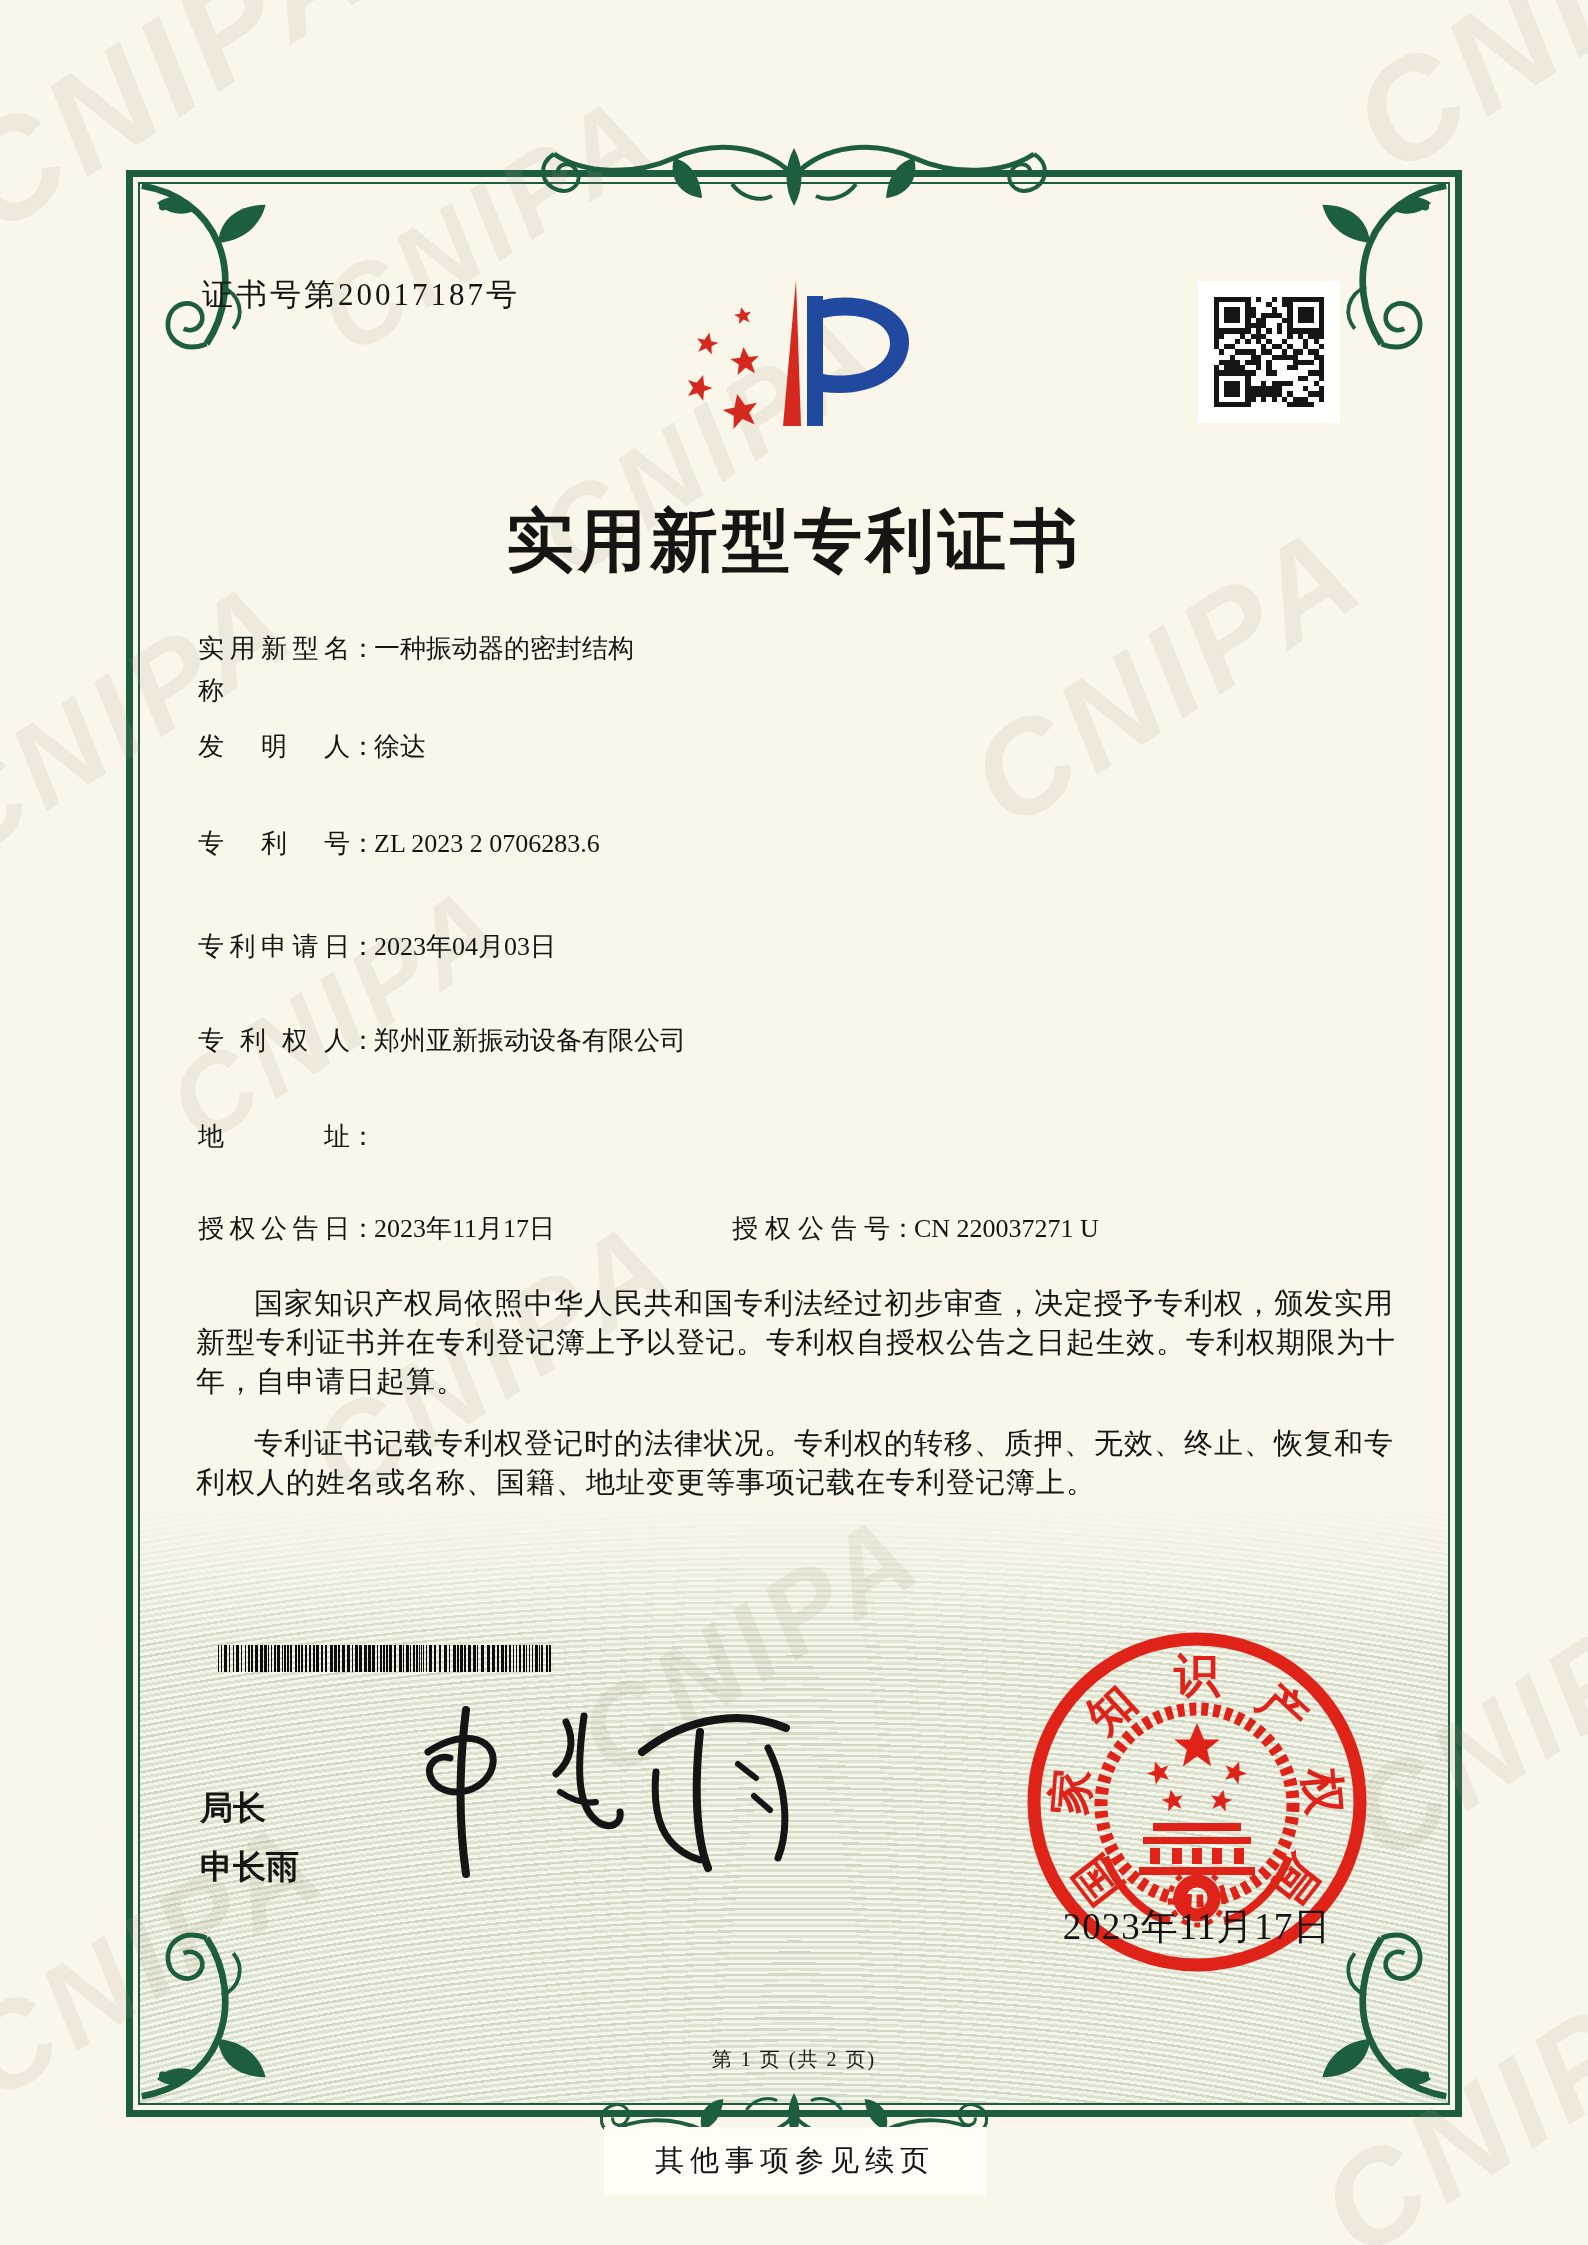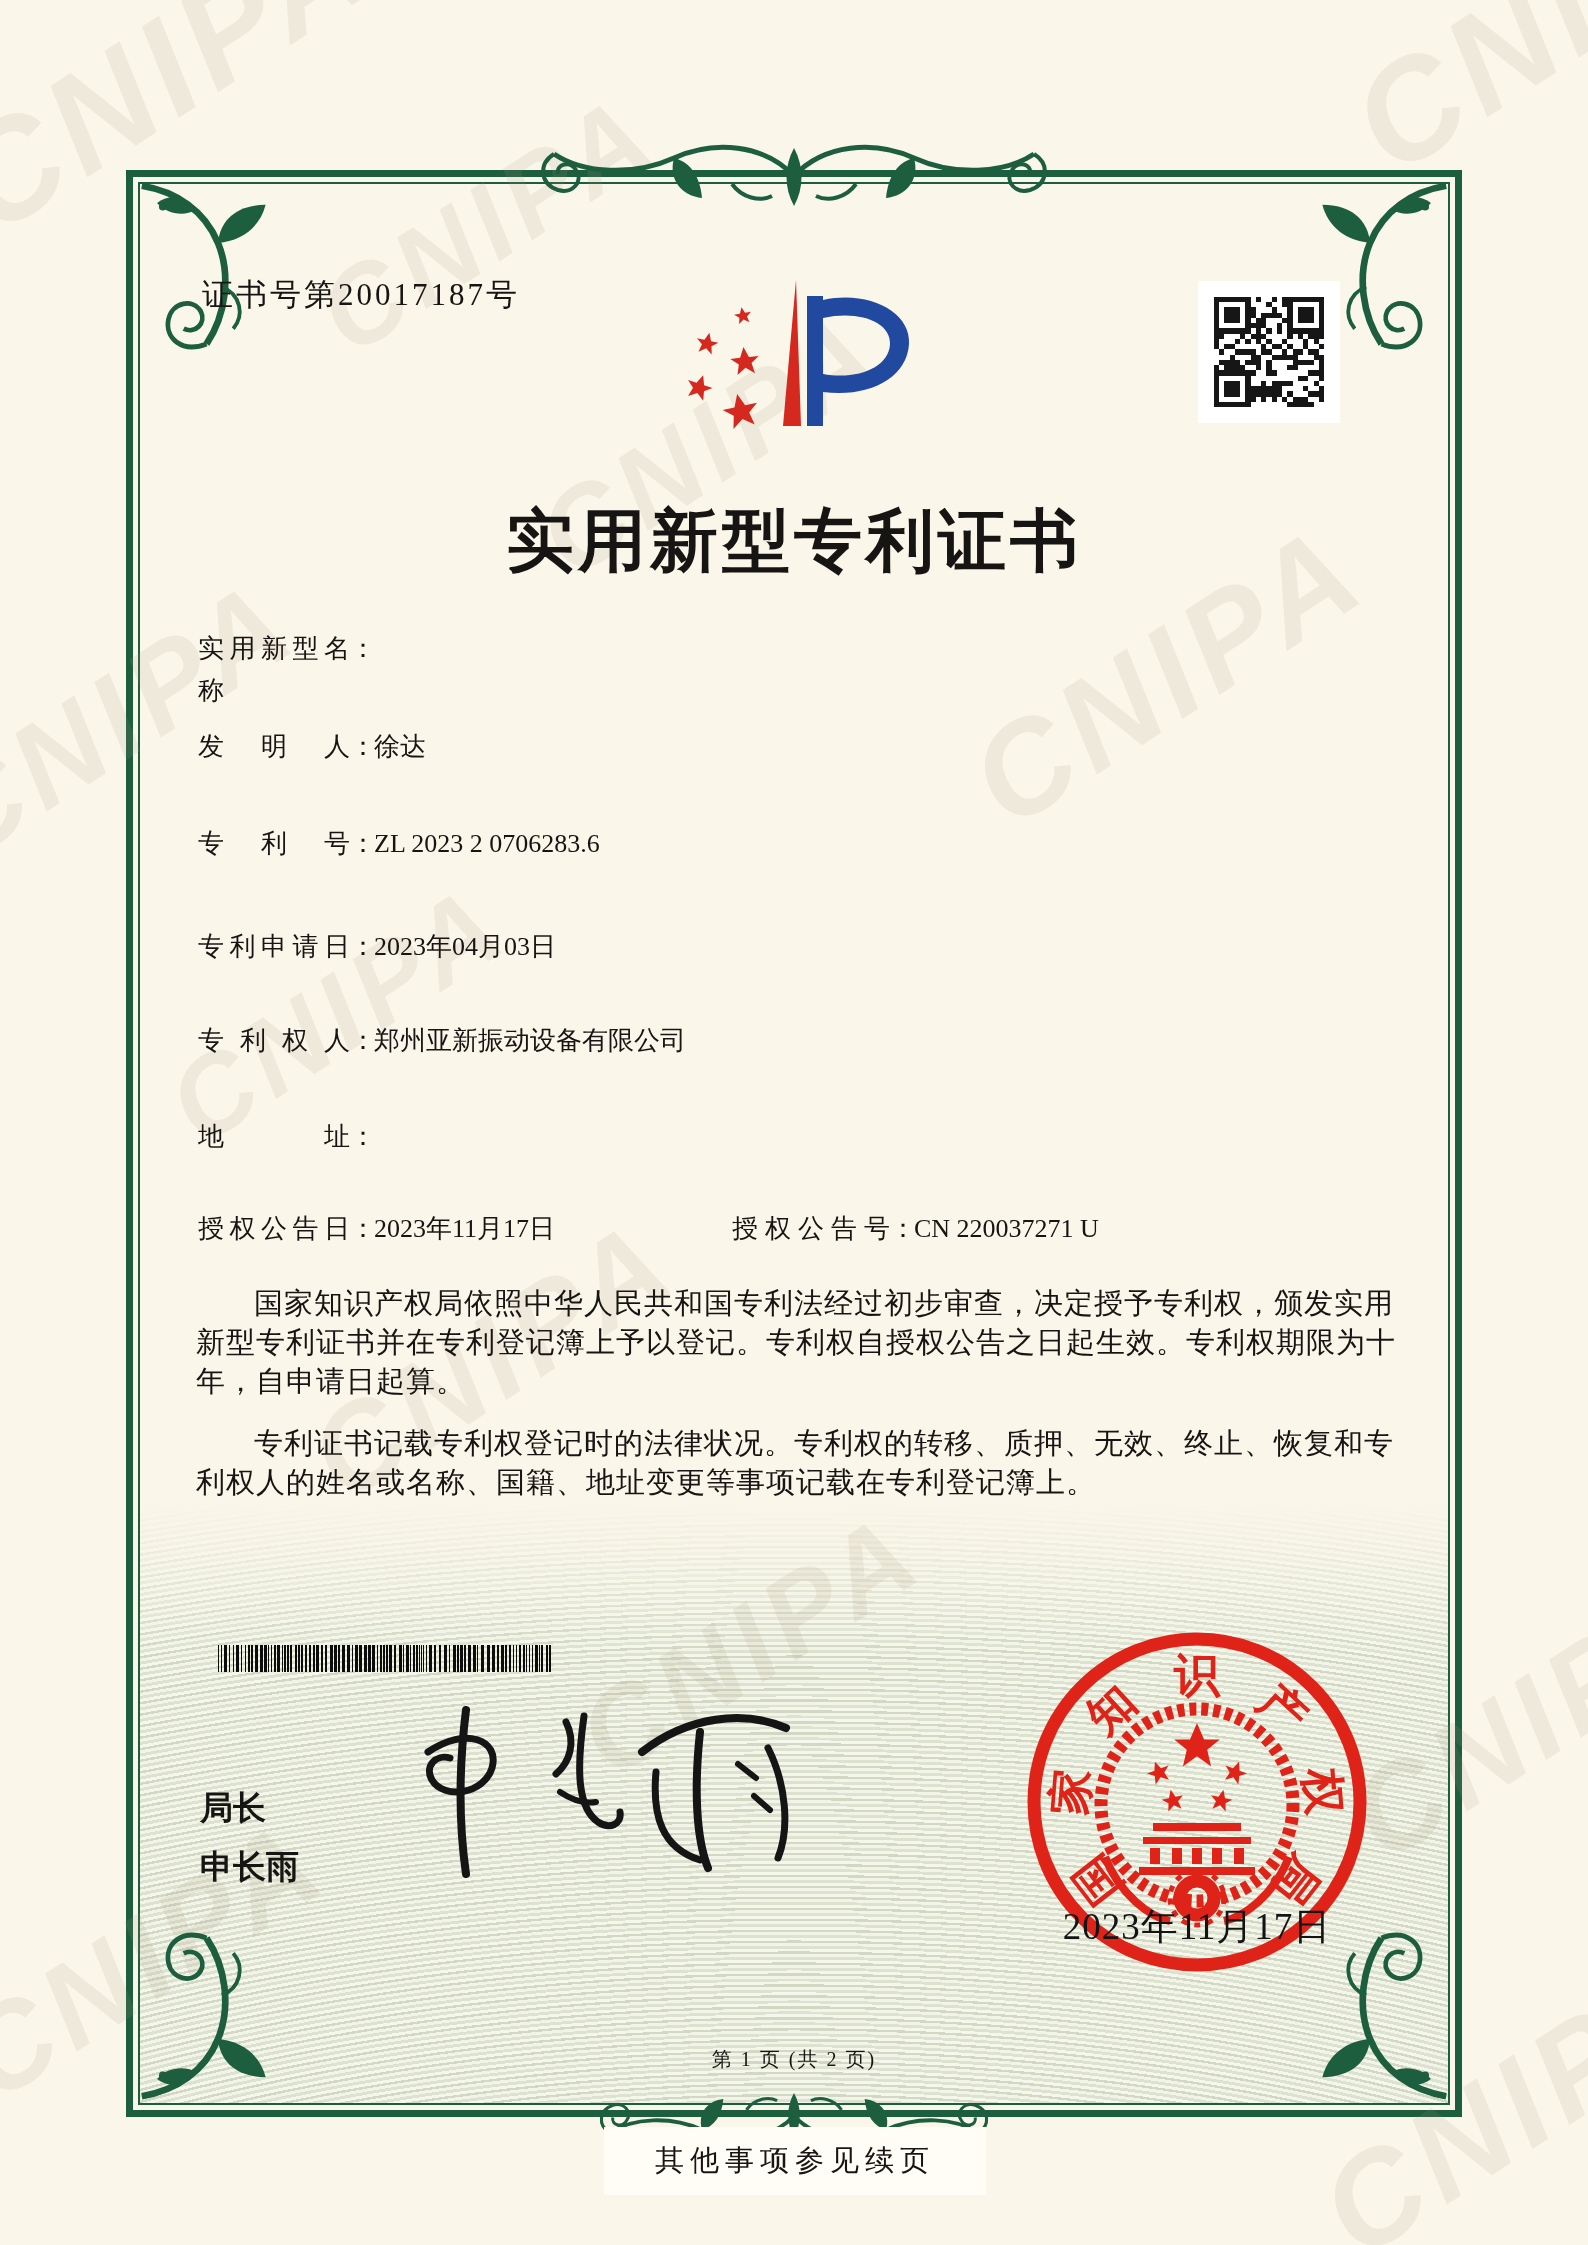--- a/index.html
+++ b/index.html
@@ -586,20 +586,21 @@
       <div></div>
       <div></div>
     </div>
   </div>
 
 <div class="title">实用新型专利证书</div>
 
 <div class="row row-name">
   <span class="flabel">实用新型名称</span>
     <span class="colon">：</span>
+    <span class="fvalue">一种振动器的密封结构</span>
 </div>
 <div class="row row-inventor">
   <span class="flabel">发明人</span>
     <span class="colon">：</span>
     <span class="fvalue">徐达</span>
 </div>
 <div class="row row-patno">
   <span class="flabel">专利号</span>
     <span class="colon">：</span>
     <span class="fvalue">ZL 2023 2 0706283.6</span>

